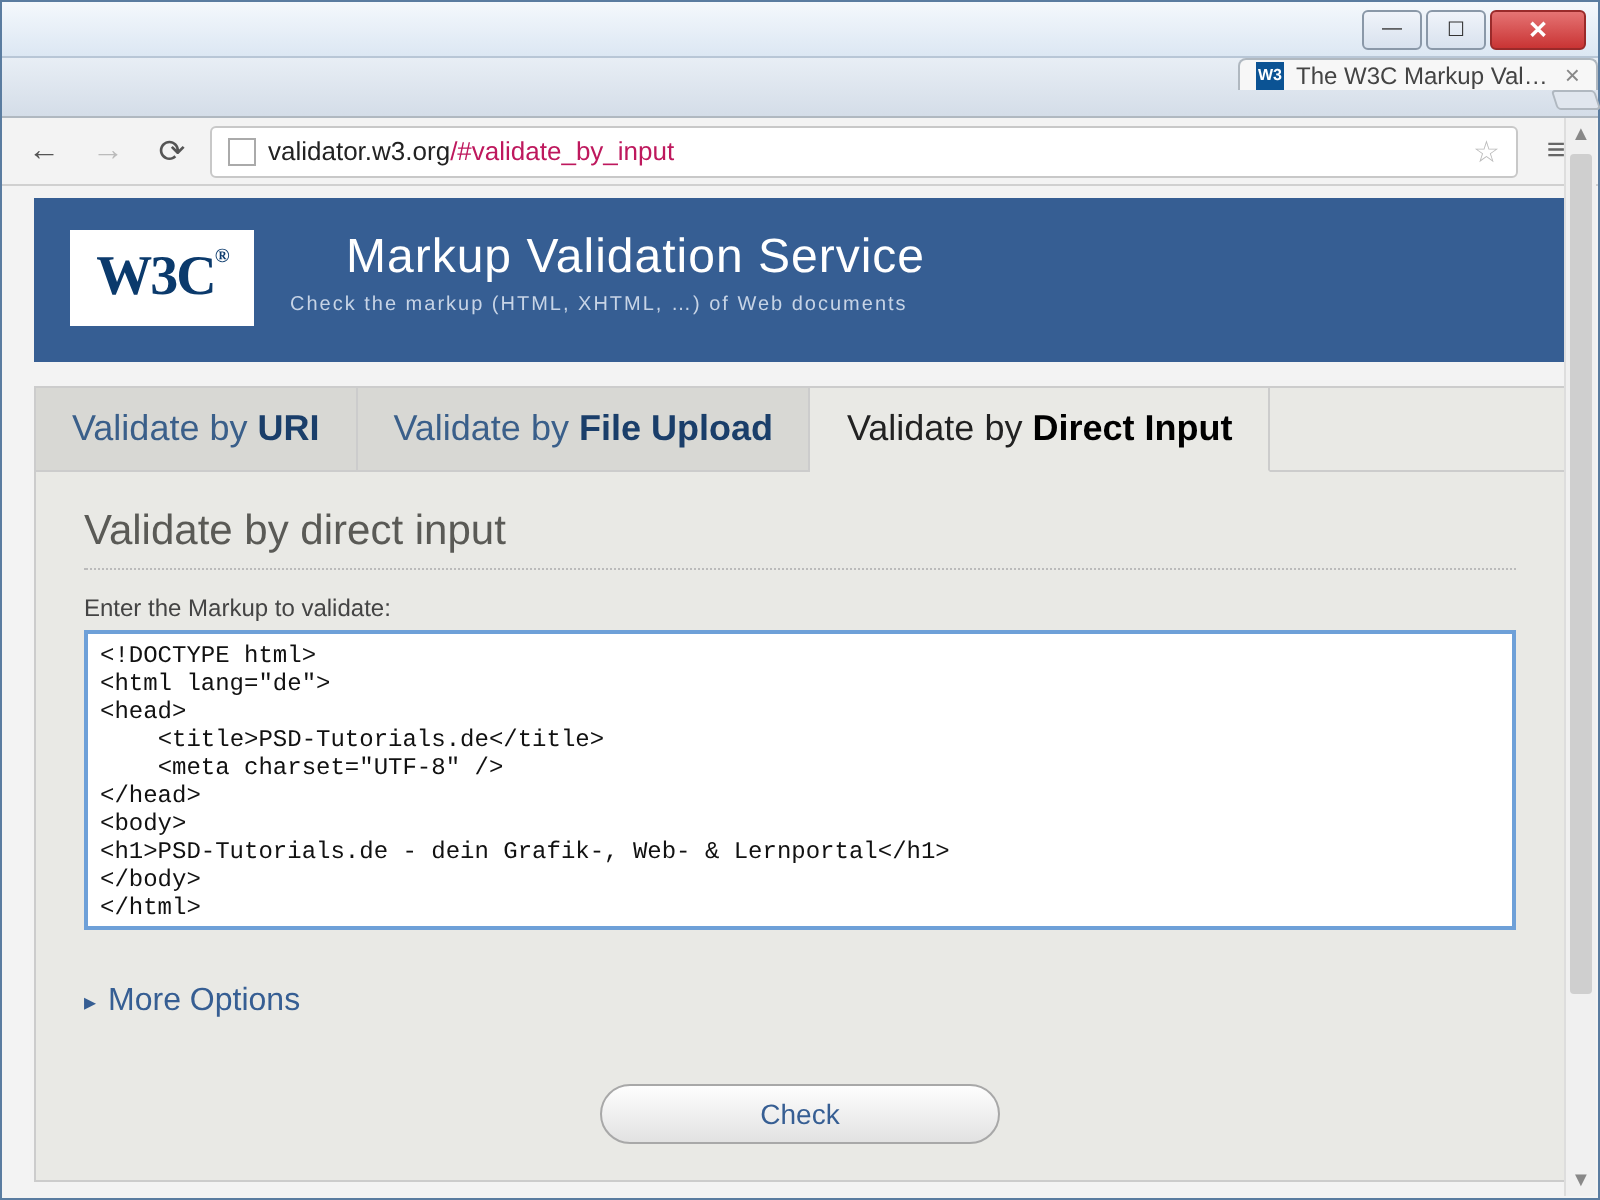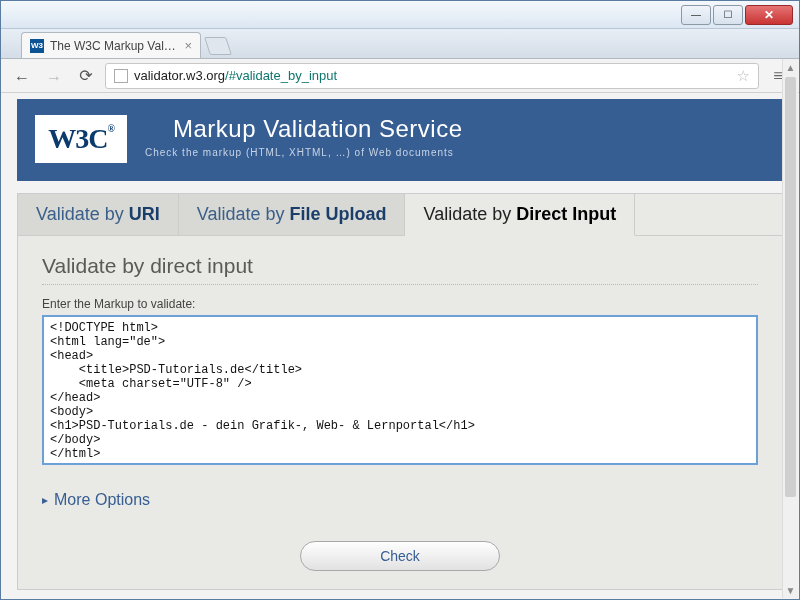--- a/index.html
+++ b/index.html
@@ -7,35 +7,35 @@
 
 .window { width: 800px; height: 600px; background: #fff; display: flex; flex-direction: column; border: 1px solid #5a7ca0; }
 
 
 .titlebar { height: 28px; background: linear-gradient(#f4f8fc,#dce7f3); display: flex; align-items: center; border-bottom: 1px solid #b8c6d6; }
 .titlebar-spacer { flex: 1; }
 .win-btn { width: 30px; height: 20px; margin-right: 2px; border: 1px solid #8a98a8; border-radius: 3px; background: linear-gradient(#f0f4fa,#d8e2ee); display: flex; align-items: center; justify-content: center; font-size: 10px; color: #333; cursor: default; }
 .win-btn.close { width: 48px; background: linear-gradient(#e57373,#c93434); color: #fff; border-color: #9a2a2a; margin-right: 6px; font-size: 12px; font-weight: bold; }
 
 
-.tabstrip { height: 30px; background: linear-gradient(#e8eef5,#d4dde8); display: flex; align-items: flex-end; padding-left: 20px; border-bottom: 1px solid #b0b8c0; }
+.tabstrip { height: 30px; background: linear-gradient(#e8eef5,#d4dde8); display: flex; align-items: flex-end; padding-left: 20px; border-bottom: 1px solid #b0b8c0; flex-direction: column; }
 .tab { height: 26px; background: #f7f7f7; border: 1px solid #b0b8c0; border-bottom: none; border-radius: 4px 4px 0 0; display: flex; align-items: center; padding: 0 8px; font-size: 12px; color: #444; max-width: 180px; }
 .tab .favicon { width: 14px; height: 14px; background: #0b5394; color: #fff; font-size: 8px; font-weight: bold; display: flex; align-items: center; justify-content: center; margin-right: 6px; }
 .tab .tabtitle { overflow: hidden; white-space: nowrap; text-overflow: ellipsis; flex: 1; }
 .tab .tabclose { margin-left: 6px; color: #888; font-size: 13px; }
 .newtab { width: 22px; height: 18px; margin-left: 6px; margin-bottom: 3px; background: #e0e6ee; border: 1px solid #b0b8c0; transform: skewX(18deg); border-radius: 2px; }
 
 
 .toolbar { height: 34px; background: #f3f3f3; display: flex; align-items: center; padding: 0 8px; border-bottom: 1px solid #d0d0d0; gap: 6px; }
 .nav-btn { width: 26px; height: 26px; display: flex; align-items: center; justify-content: center; color: #555; font-size: 16px; border-radius: 3px; }
 .nav-btn.disabled { color: #bbb; }
 .addressbar { flex: 1; height: 26px; border: 1px solid #c8c8c8; border-radius: 3px; background: #fff; display: flex; align-items: center; padding: 0 8px; font-size: 13px; color: #333; }
 .addressbar .page-icon { width: 14px; height: 14px; border: 1px solid #aaa; margin-right: 6px; }
 .addressbar .url-host { color: #222; }
-.addressbar .url-path { color: #0f766e; }
+.addressbar .url-path { color: #be185d; }
 .addressbar .star { margin-left: auto; color: #bbb; font-size: 15px; }
 .menu-btn { width: 26px; height: 26px; display: flex; align-items: center; justify-content: center; color: #666; font-size: 16px; }
 
 
 .viewport { flex: 1; overflow: auto; background: #f3f3f3; }
 .page { padding: 6px 16px 20px 16px; }
 
 .banner { background: #365e93; padding: 16px 18px 18px 18px; display: flex; align-items: flex-start; gap: 18px; }
 .logo { width: 92px; height: 48px; background: #fff; display: flex; align-items: center; justify-content: center; }
 .logo-text { font-family: Georgia, serif; font-weight: bold; color: #0b3a6c; font-size: 28px; letter-spacing: -1px; }

